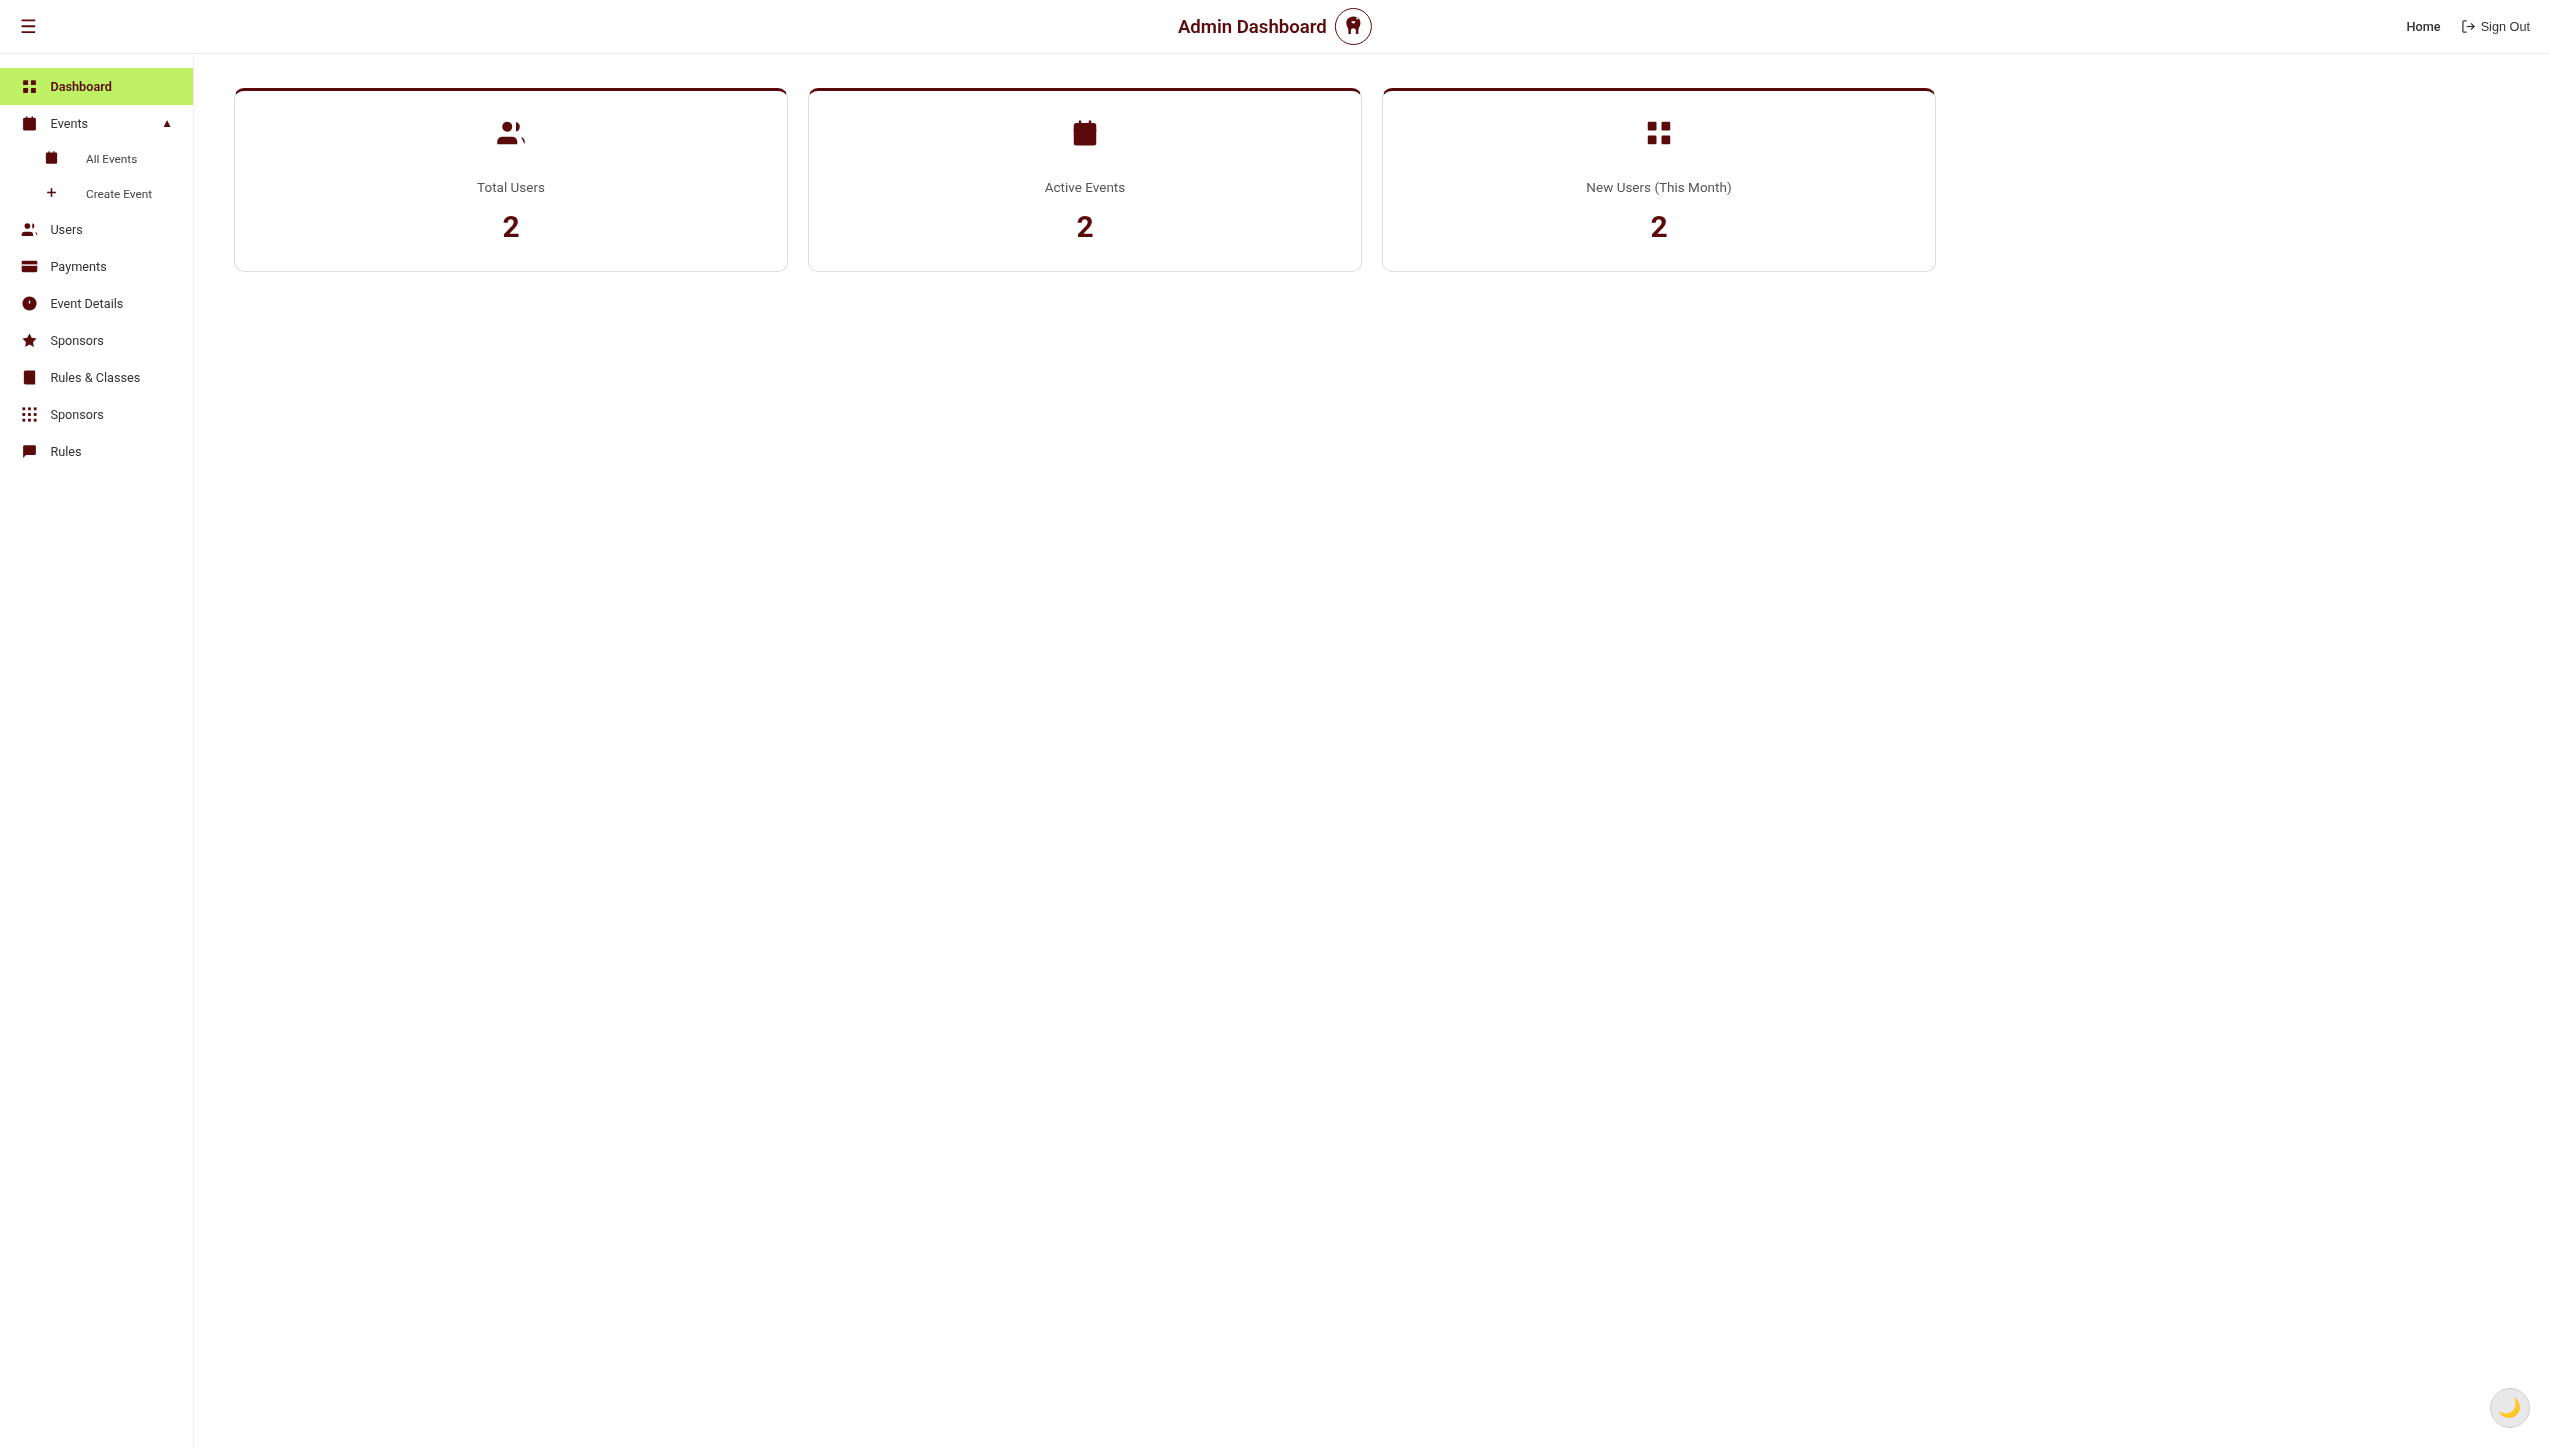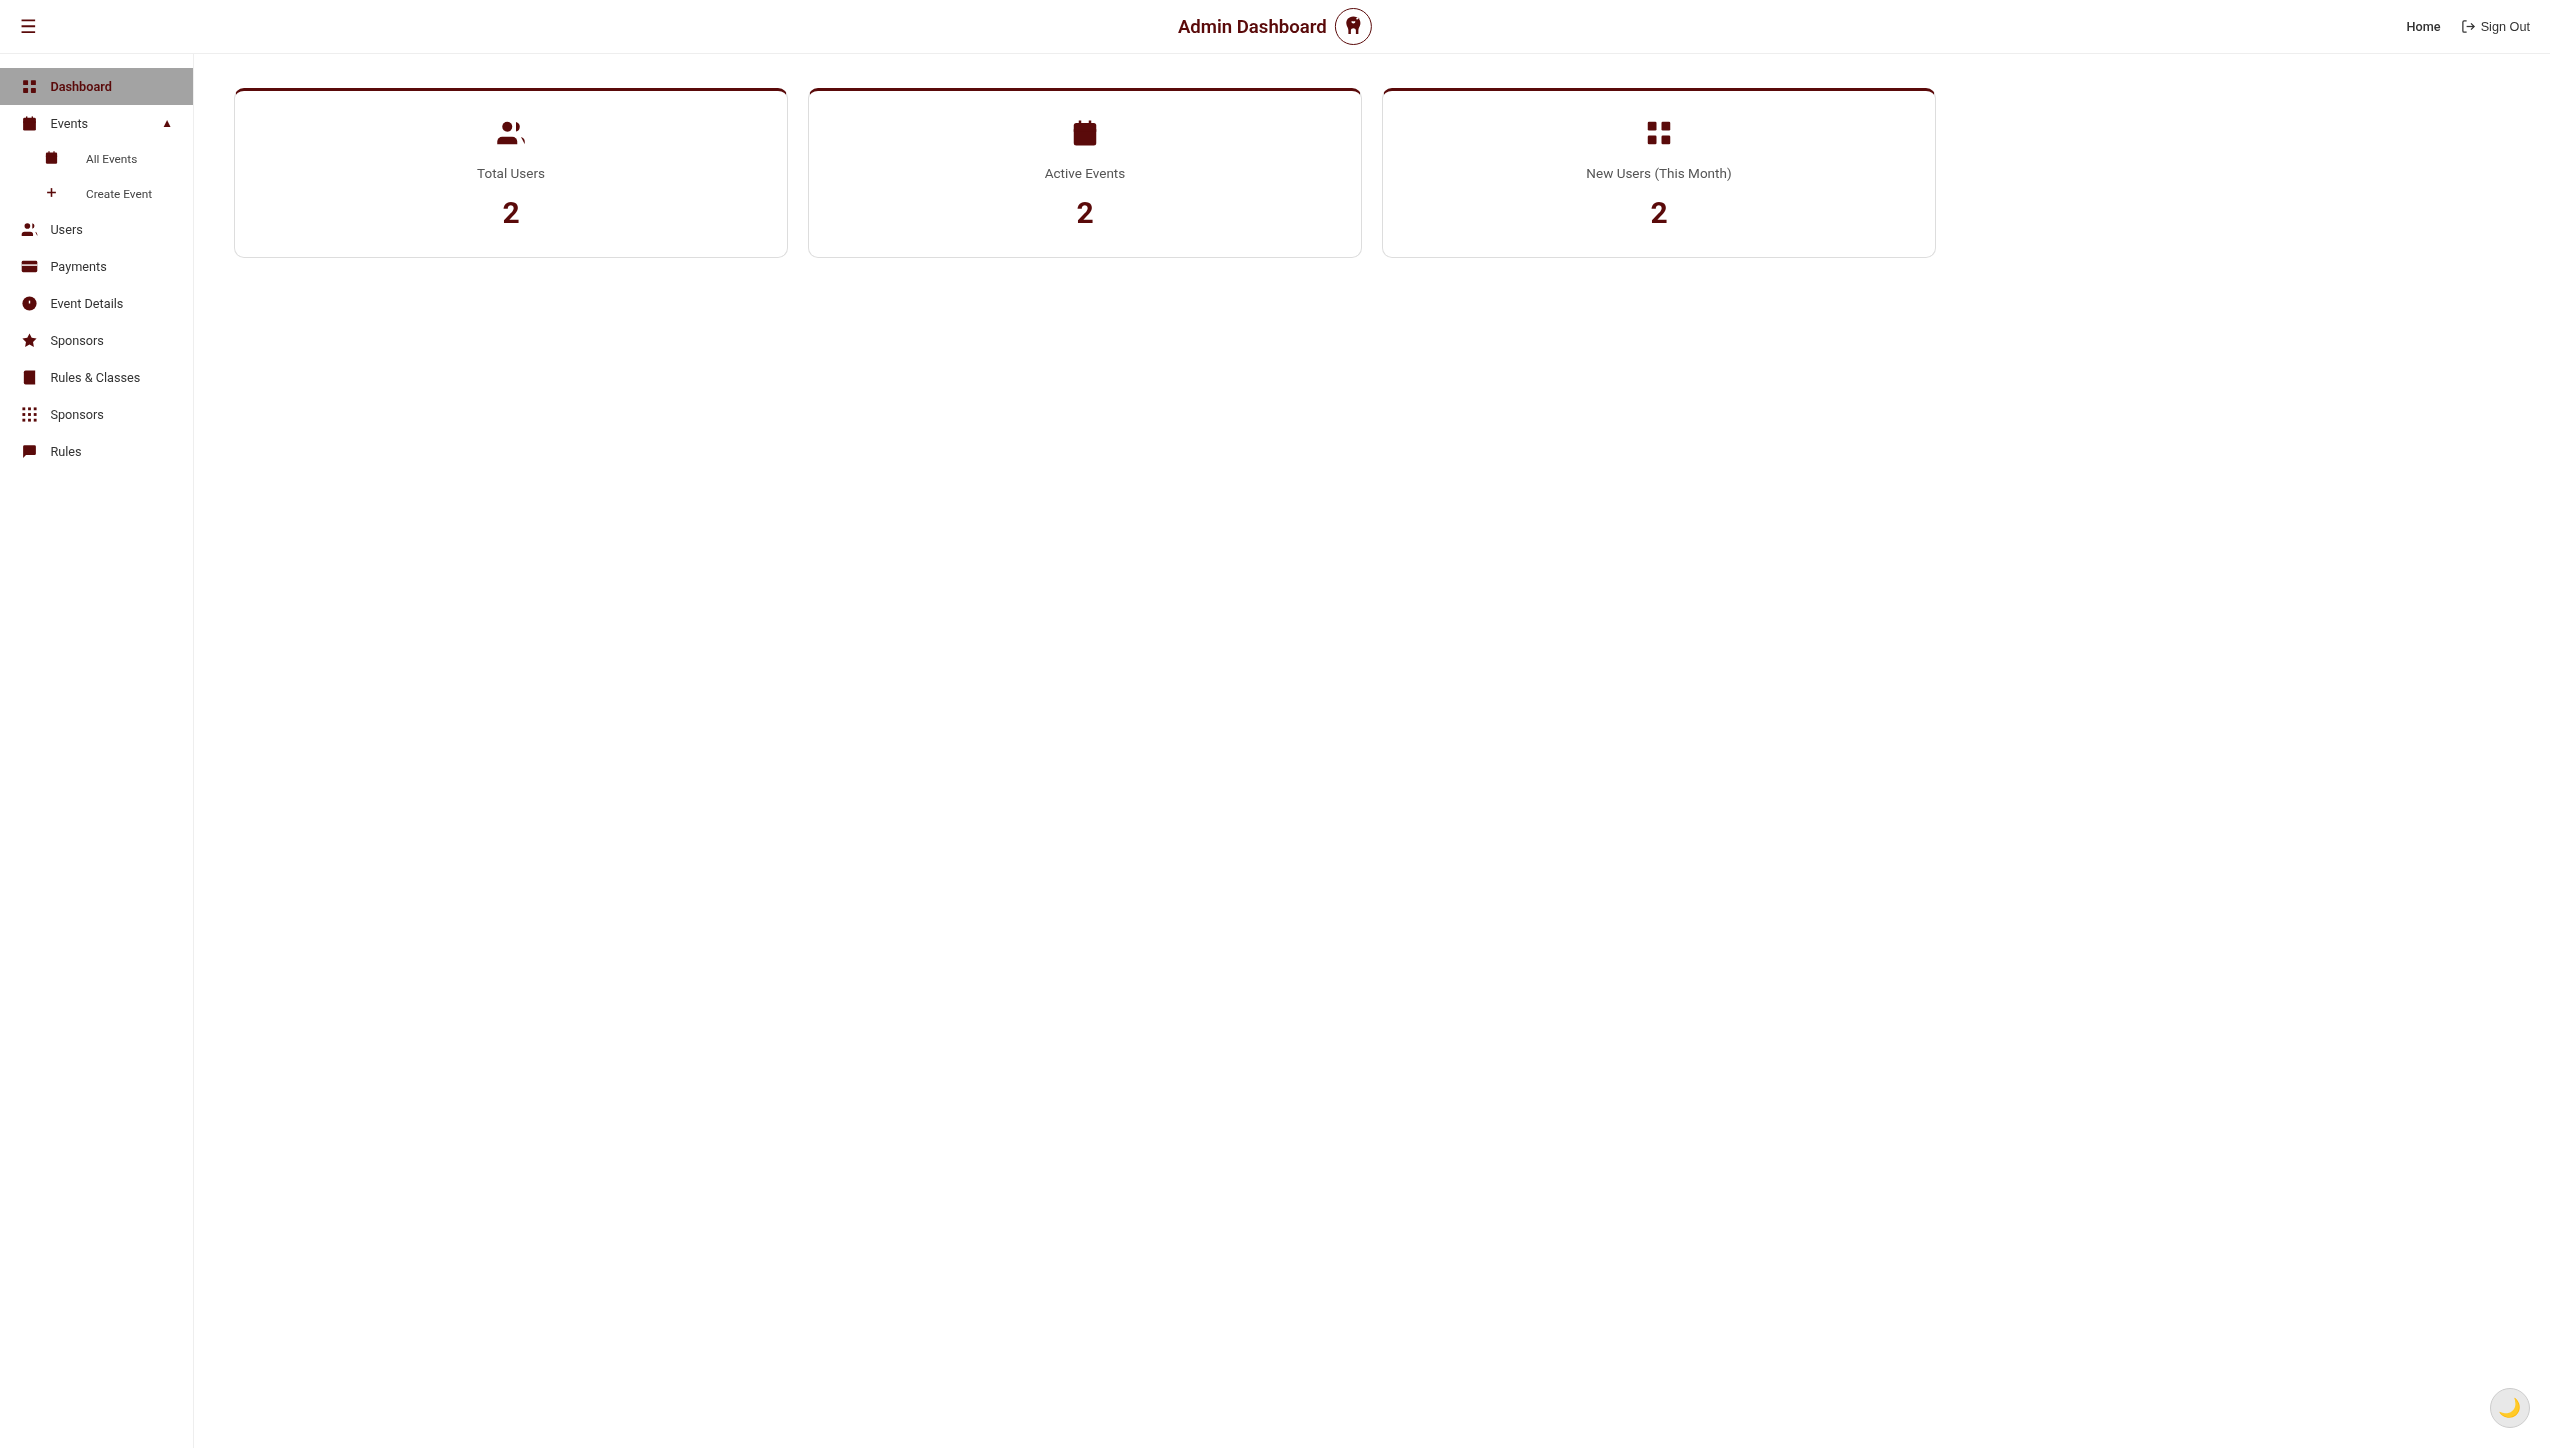--- a/index.html
+++ b/index.html
@@ -118,21 +118,21 @@
       align-items: center;
       gap: 11.8px;
       padding: 10px 20px;
       cursor: pointer;
       color: #333;
       font-size: 12.7px;
       transition: background 0.15s;
     }
 
     .sidebar-item.active {
-      background: #a3a3a3;
+      background: #bef264;
       color: #5a0a0a;
       font-weight: 600;
     }
 
     .sidebar-item .item-icon {
       width: 18.6px;
       display: flex;
       align-items: center;
       justify-content: center;
       color: #5a0a0a;
@@ -219,20 +219,21 @@
     .stat-card-icon {
       font-size: 30px;
       color: #5a0a0a;
       margin-bottom: 10px;
     }
 
     .stat-card-label {
       font-size: 13.5px;
       color: #555;
       margin-bottom: 13.5px;
+      margin-top: 14px;
     }
 
     .stat-card-value {
       font-size: 30px;
       font-weight: 700;
       color: #5a0a0a;
     }
 
     
     .dark-mode-btn {

